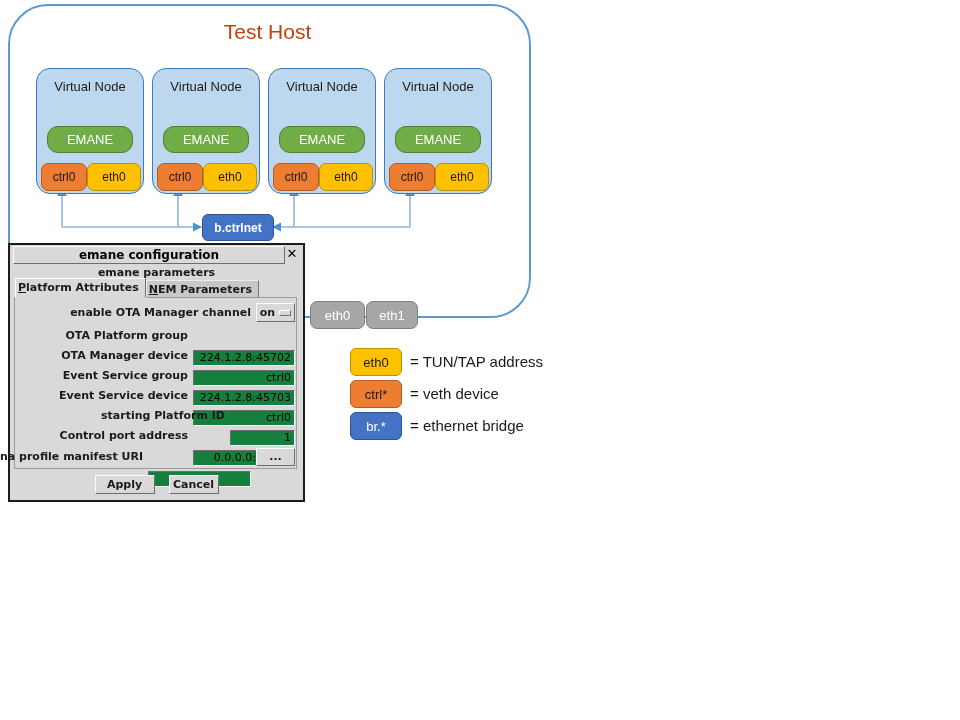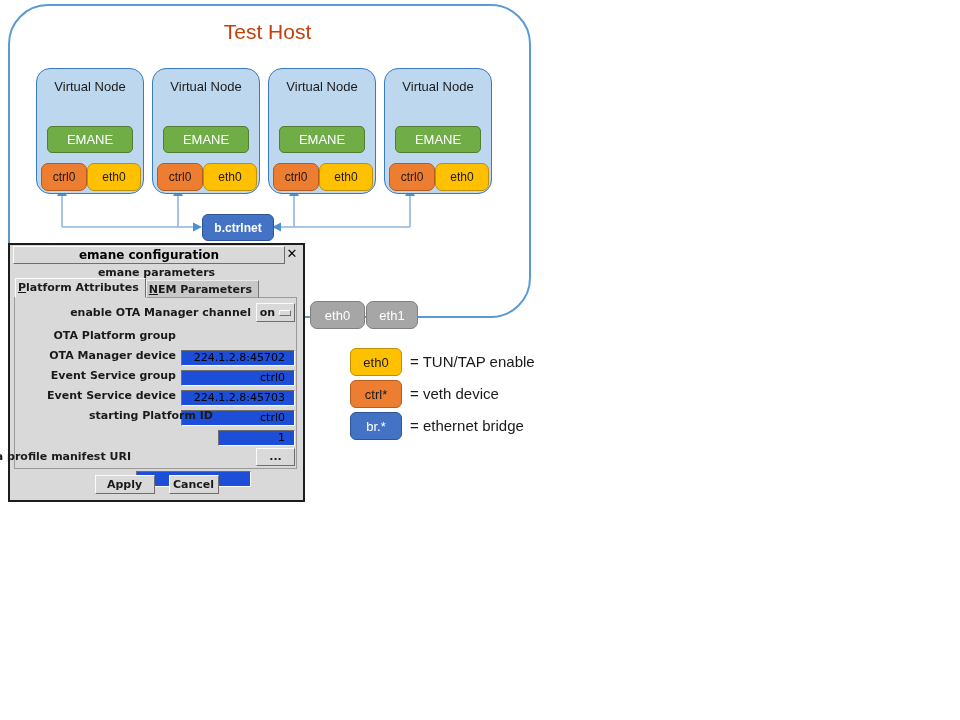--- a/index.html
+++ b/index.html
@@ -11,21 +11,21 @@
   #svg-overlay{position:absolute;left:0;top:0;z-index:1;pointer-events:none;}
 
   .host-box{left:8px;top:4px;width:519px;height:310px;border:2px solid #5b9bd5;
             border-radius:40px;z-index:0;}
   .host-title{left:8px;top:20px;width:519px;text-align:center;font-size:21px;color:#c2410c;}
 
   .vnode{top:68px;width:106px;height:124px;background:#bdd7ee;border:1.5px solid #3a7abf;
          border-radius:14px;z-index:2;}
   .vnode-title{left:0;top:10px;width:100%;text-align:center;font-size:13px;color:#1a1a1a;}
   .emane{left:10px;top:57px;width:84px;height:25px;background:#70ad47;border:1.5px solid #507e32;
-         border-radius:5px;color:#fff;font-size:13px;display:flex;align-items:center;justify-content:center;}
+         border-radius:11px;color:#fff;font-size:13px;display:flex;align-items:center;justify-content:center;}
   .ctrl-port{left:4px;top:94px;width:44px;height:26px;background:#ed7d31;border:1.5px solid #b65c1e;
          border-radius:7px;color:#1a1a1a;font-size:12px;display:flex;align-items:center;justify-content:center;}
   .eth-port{left:50px;top:94px;width:52px;height:26px;background:#ffc000;border:1.5px solid #bf9000;
          border-radius:7px;color:#1a1a1a;font-size:12px;display:flex;align-items:center;justify-content:center;}
 
   .bridge-box{left:202px;top:214px;width:70px;height:25px;background:#4472c4;border:1.5px solid #2f5597;
          border-radius:6px;color:#fff;font-size:12px;font-weight:bold;display:flex;align-items:center;justify-content:center;z-index:2;}
 
   .hostif{top:301px;height:26px;background:#a6a6a6;border:1.5px solid #808080;border-radius:7px;
          color:#fff;font-size:13px;display:flex;align-items:center;justify-content:center;z-index:3;}
@@ -47,22 +47,22 @@
           text-align:center;line-height:16px;cursor:default;}
   .dsubtitle{left:0;top:21px;width:100%;text-align:center;font-size:11px;font-weight:bold;color:#1a1a1a;}
   .tabs{left:5px;top:35px;height:18px;display:flex;align-items:flex-end;z-index:4;}
   .tab{font-size:11px;font-weight:bold;color:#1a1a1a;padding:2px 6px 2px 2px;white-space:nowrap;}
   .tab-active{background:#d9d9d9;height:14px;border:1px solid;border-color:#fbfbfb #6e6e6e #d9d9d9 #fbfbfb;}
   .tab-inactive{background:#c8c8c8;height:12px;border:1px solid;border-color:#ececec #777 #9b9b9b #ececec;}
   .u{text-decoration:underline;}
   .dframe{left:4px;top:52px;width:281px;height:170px;border:1px solid #9b9b9b;z-index:3;}
   .drow{position:absolute;right:8px;display:flex;align-items:center;gap:5px;height:17px;z-index:5;}
   .dlabel{font-size:11px;font-weight:bold;color:#1a1a1a;white-space:nowrap;}
-  .dentry{height:14px;background:#1d4ed8;border:1px solid;border-color:#6e6e6e #fbfbfb #fbfbfb #6e6e6e;
-          font-family:"DejaVu Sans", sans-serif;font-size:11px;text-align:right;padding:0 9px;color:#000;margin-top:44px;}
+  .dentry{height:14px;background:#15803d;border:1px solid;border-color:#6e6e6e #fbfbfb #fbfbfb #6e6e6e;
+          font-family:"DejaVu Sans", sans-serif;font-size:11px;text-align:right;padding:0 3px;color:#000;margin-top:44px;}
   .w100{width:94px;} .w63{width:57px;} .w101{width:95px;}
   .raised-btn{background:#d9d9d9;border:1px solid;border-color:#fbfbfb #6e6e6e #6e6e6e #fbfbfb;
           font-family:"DejaVu Sans", sans-serif;font-size:11px;font-weight:bold;color:#1a1a1a;
           display:flex;align-items:center;justify-content:center;}
   .optmenu{width:37px;height:17px;gap:4px;}
   .opt-dash{width:10px;height:4px;background:#d9d9d9;border:1px solid;
           border-color:#fbfbfb #6e6e6e #6e6e6e #fbfbfb;}
   .browse-btn{width:37px;height:16px;}
   .dbuttons{position:absolute;left:0;width:100%;top:230px;display:flex;justify-content:center;gap:14px;z-index:5;}
   .apply-btn{width:58px;height:17px;} .cancel-btn{width:48px;height:17px;}
@@ -126,21 +126,21 @@
   <div class="abs ctrl-port">ctrl0</div>
   <div class="abs eth-port">eth0</div>
 </div>
 
 <div class="abs bridge-box">b.ctrlnet</div>
 
 <div class="abs hostif" style="left:310px;width:53px">eth0</div>
 <div class="abs hostif" style="left:366px;width:50px">eth1</div>
 
 <div class="abs legend-box legend-yellow" style="top:348px">eth0</div>
-<div class="abs legend-text" style="top:348px">= TUN/TAP enable</div>
+<div class="abs legend-text" style="top:348px">= TUN/TAP address</div>
 <div class="abs legend-box legend-orange" style="top:380px">ctrl*</div>
 <div class="abs legend-text" style="top:380px">= veth device</div>
 <div class="abs legend-box legend-blue" style="top:412px">br.*</div>
 <div class="abs legend-text" style="top:412px">= ethernet bridge</div>
 
 <div class="abs dialog">
   <div class="abs titlebar">emane configuration</div>
   <div class="abs close-x">✕</div>
   <div class="abs dsubtitle">emane parameters</div>
 
@@ -177,20 +177,24 @@
   <div class="drow" style="top:142px">
     <span class="dlabel">Event Service device</span>
     <input class="dentry w100" value="ctrl0" style="">
   </div>
 
   <div class="drow" style="top:162px">
     <span class="dlabel">starting Platform ID</span>
     <input class="dentry w63" value="1" style="">
   </div>
 
+  <div class="drow" style="top:182px">
+    <span class="dlabel">Control port address</span>
+    <input class="dentry w100" value="0.0.0.0:47000" style="">
+  </div>
 
   <div class="drow" style="top:203px">
     <span class="dlabel">antenna profile manifest URI</span>
     <input class="dentry w101" value="" style="">
     <div class="raised-btn browse-btn">...</div>
   </div>
 
   <div class="dbuttons">
     <div class="raised-btn apply-btn">Apply</div>
     <div class="raised-btn cancel-btn">Cancel</div>

